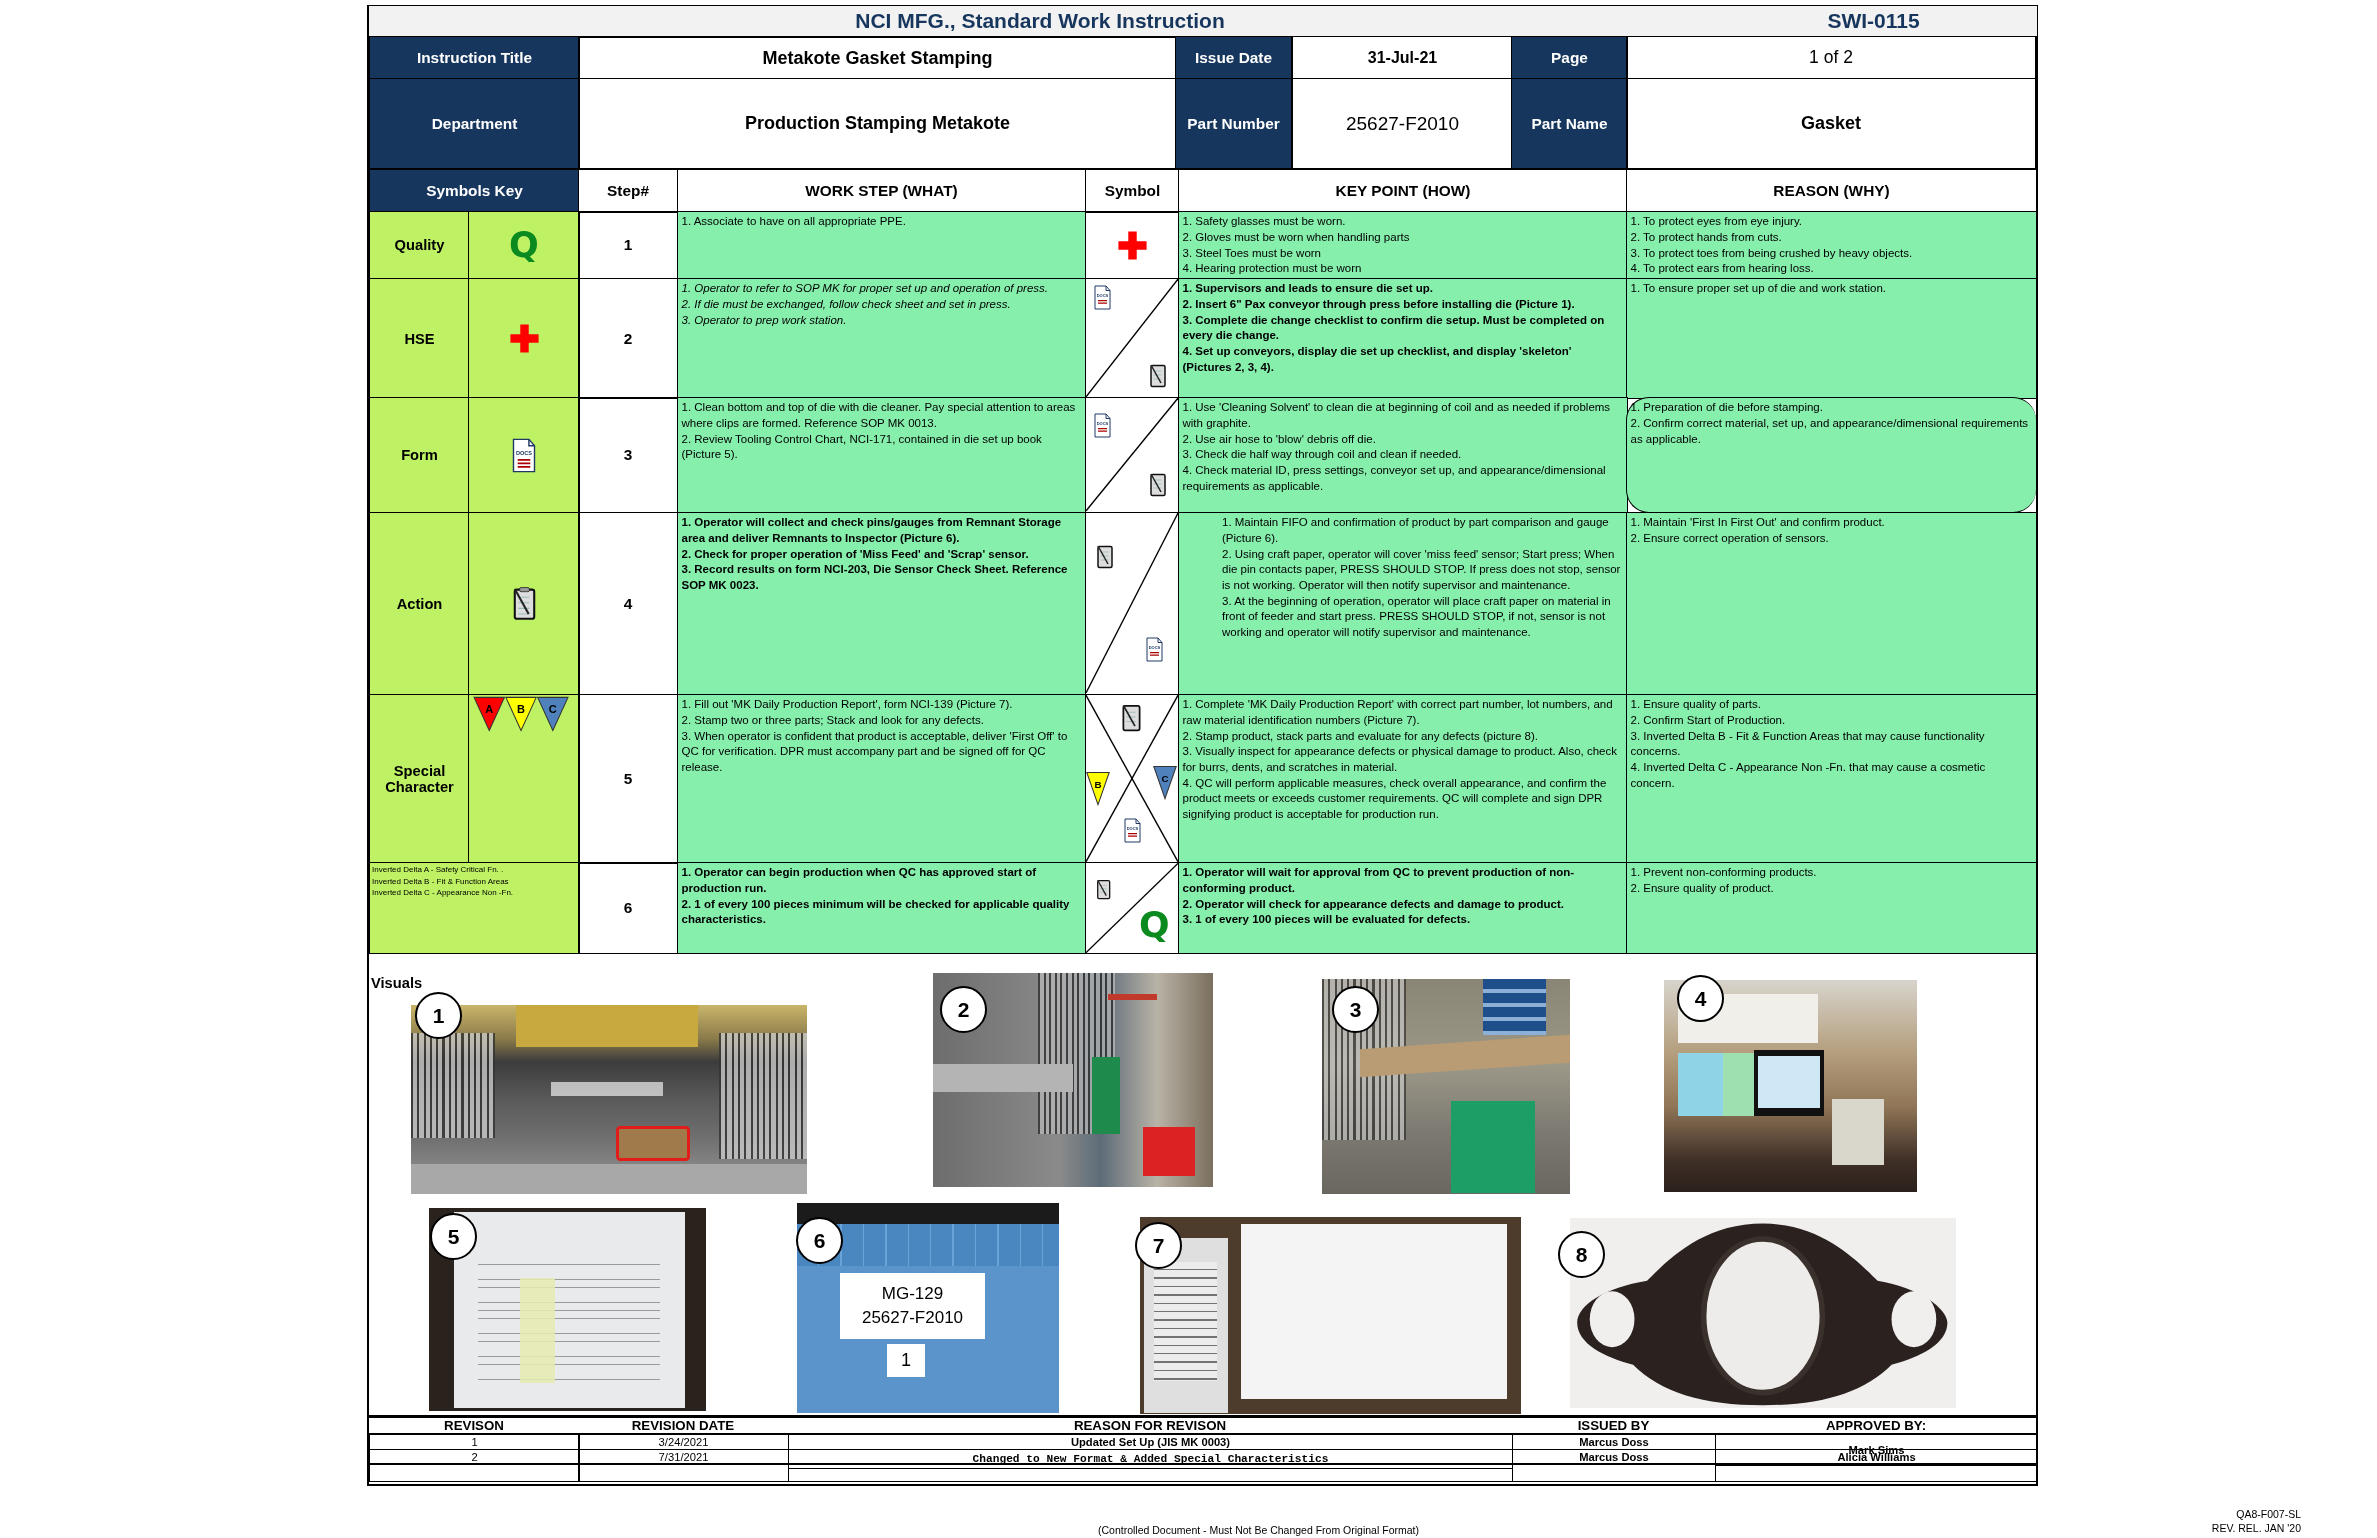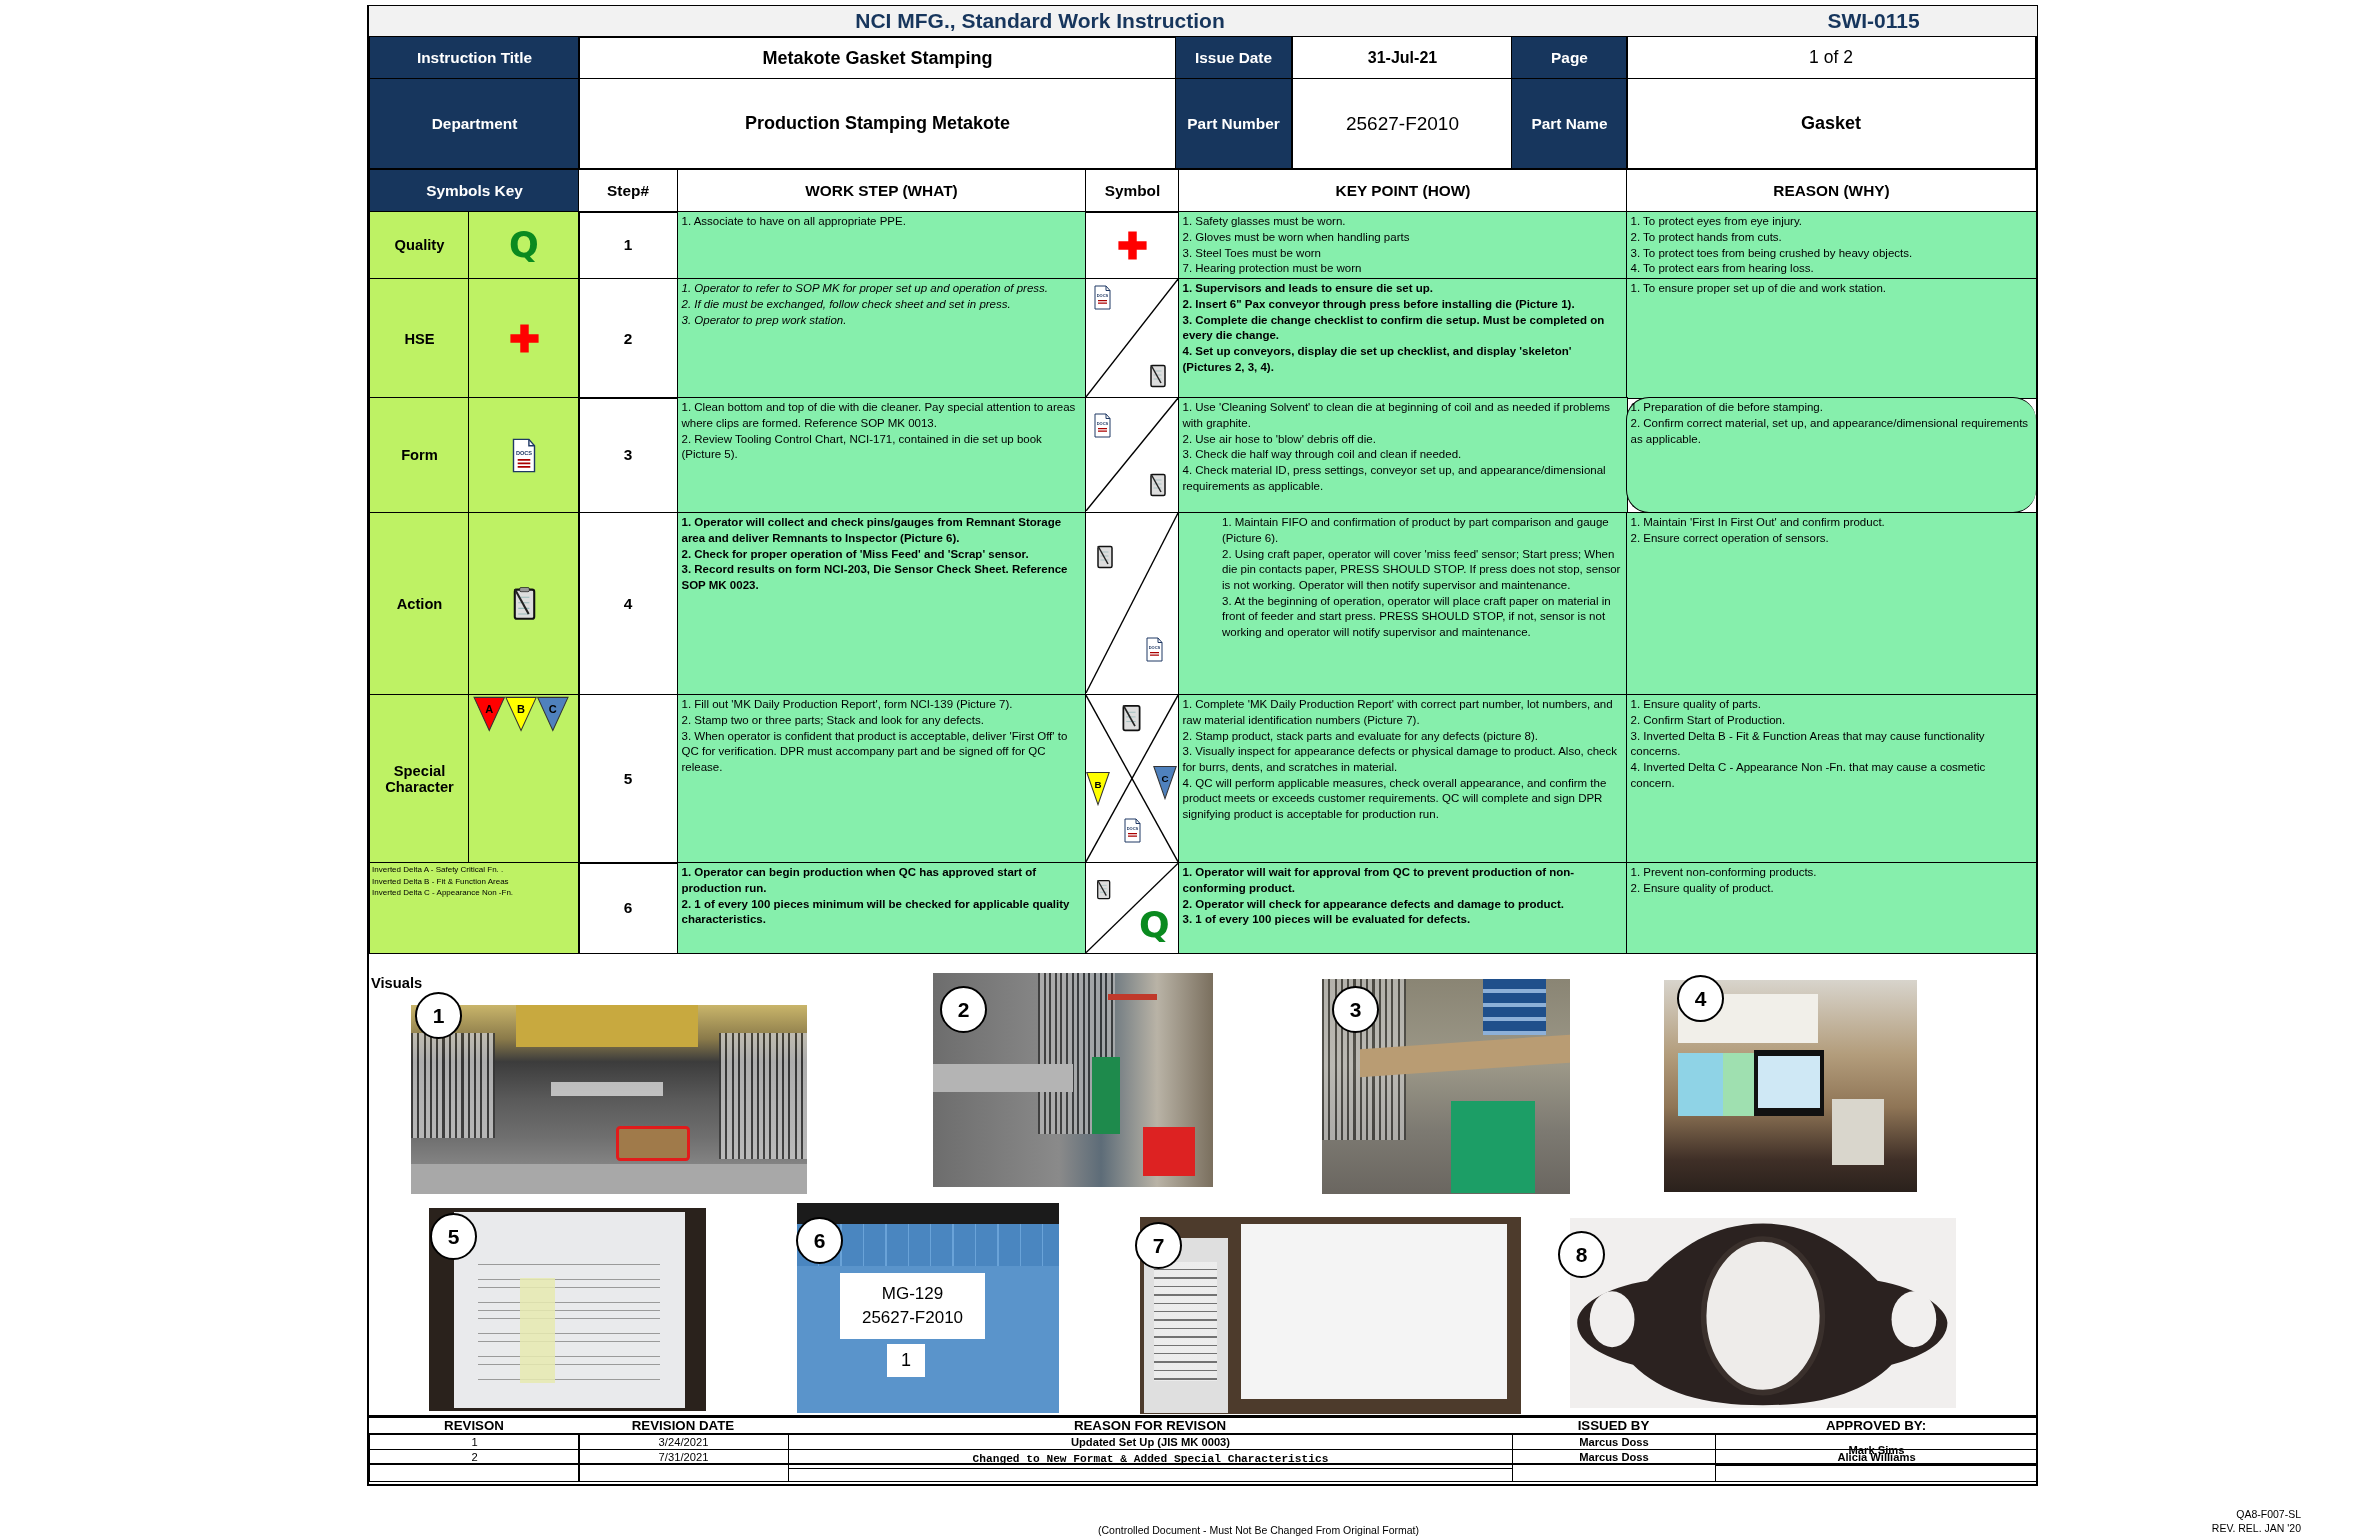--- a/index.html
+++ b/index.html
@@ -167,21 +167,21 @@
   </div>
 <div class="txt" style="left:677px;top:211px;width:409px;height:68px;">1. Associate to have on all appropriate PPE.</div>
 <div class="cell" style="left:1085px;top:211px;width:95px;height:68px;">
   <svg width="31" height="31" viewBox="0 0 44 44">
       <path d="M16 2h12v14h14v12H28v14H16V28H2V16h14z" fill="#ff0000"></path>
     </svg>
 </div>
 <div class="txt" style="left:1178px;top:211px;width:450px;height:68px;">1. Safety glasses must be worn.
 2. Gloves must be worn when handling parts
 3. Steel Toes must be worn
-7. Hearing protection must be worn</div>
+4. Hearing protection must be worn</div>
 <div class="txt" style="left:1626px;top:211px;width:410px;height:68px;border-right:0;">1. To protect eyes from eye injury.
 2. To protect hands from cuts.
 3. To protect toes from being crushed by heavy objects.
 4. To protect ears from hearing loss.</div>
 
 <div class="cell" style="left:578px;top:278px;width:100px;height:121px;">
     <span class="stepnum">2</span>
   </div>
 <div class="txt" style="left:677px;top:278px;width:409px;height:121px;font-style:italic;">1. Operator to refer to SOP MK for proper set up and operation of press.
 2. If die must be exchanged, follow check sheet and set in press.

